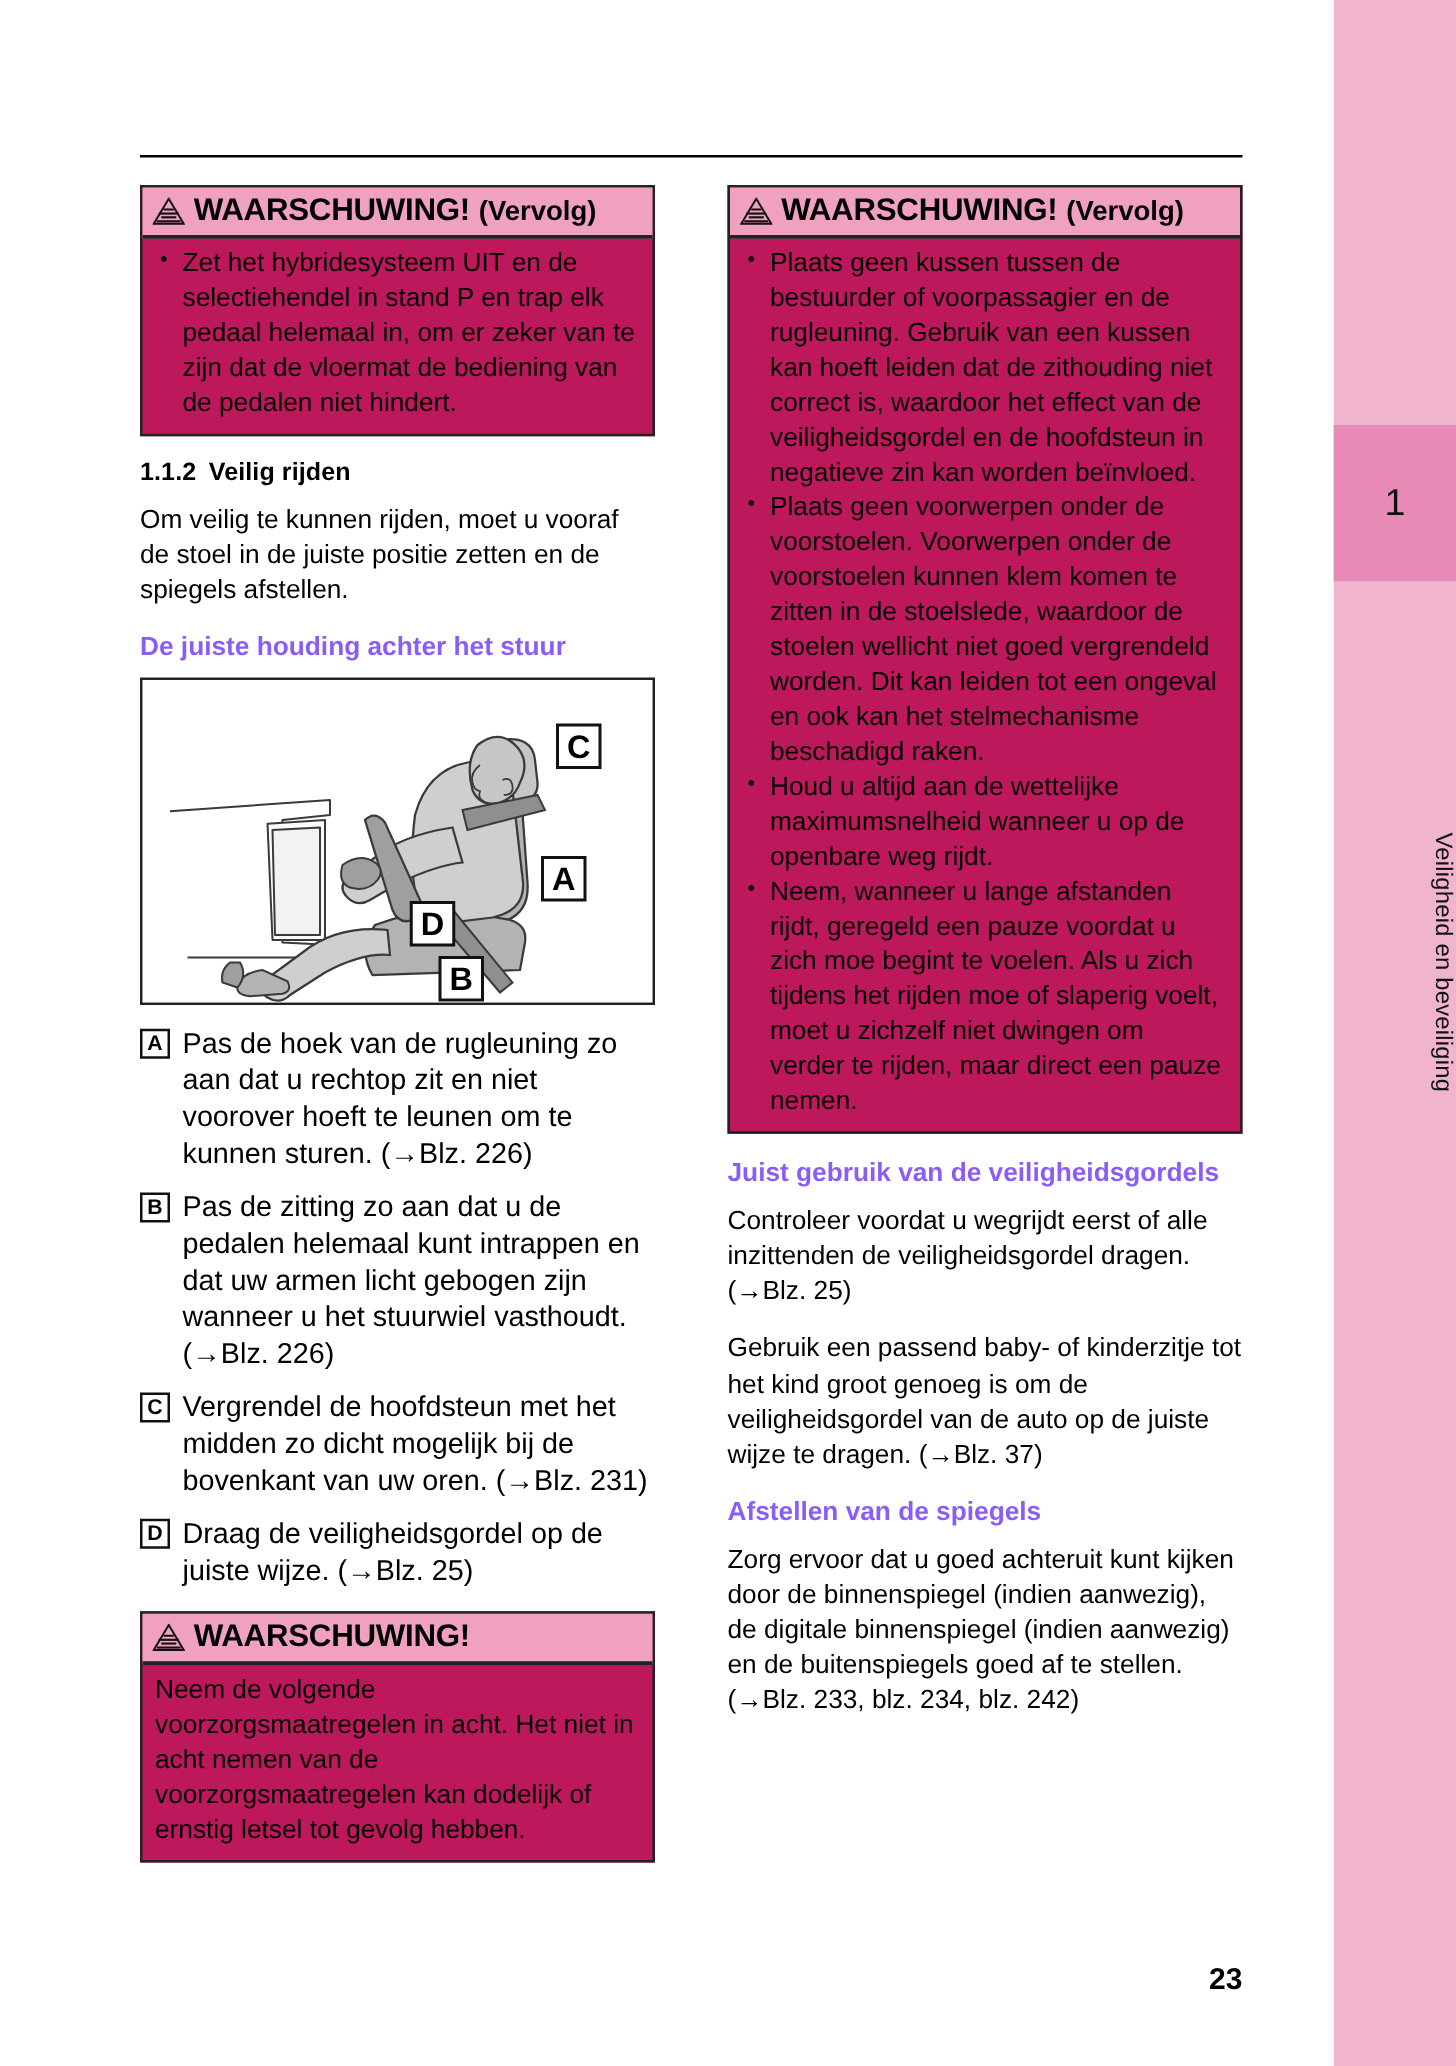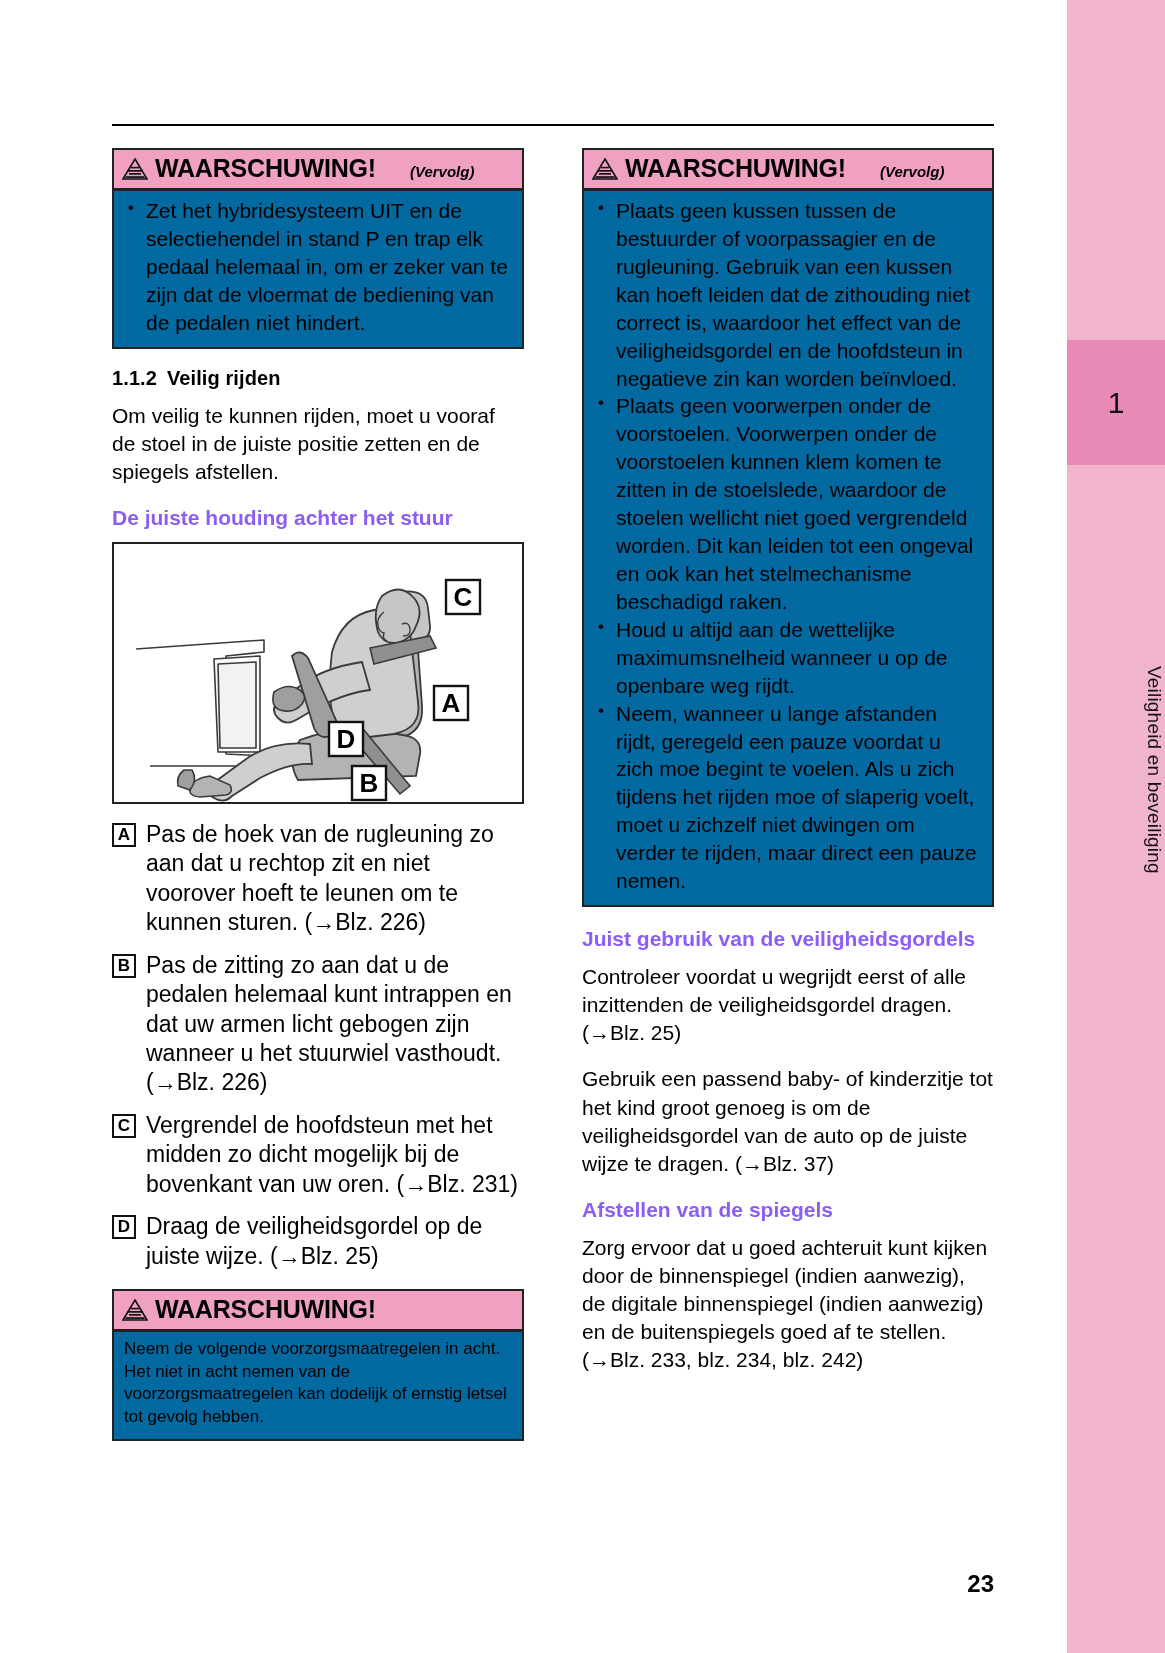--- a/index.html
+++ b/index.html
@@ -84,21 +84,21 @@
     top: 148px;
     width: 412px;
   }
   .col-left  { left: 112px; }
   .col-right { left: 582px; }
 
   
   .warn-box {
     border: 2px solid #222;
     margin-bottom: 18px;
-    background: #0369a1;
+    background: #be185d;
     box-sizing: border-box;
   }
   .warn-head {
     background: #f0a0c0;
     border-bottom: 3px solid #222;
     padding: 4px 8px 5px 8px;
     display: flex;
     align-items: baseline;
     gap: 7px;
   }
@@ -109,32 +109,30 @@
     flex: 0 0 auto;
     align-self: center;
   }
   .warn-title {
     font-size: 25px;
     font-weight: bold;
     color: #000;
     letter-spacing: -0.2px;
   }
   .warn-cont {
-    font-size: 15px;
-    font-weight: bold;
-    font-style: italic;
-    color: #000;
-    margin-left: 27px;
+    font-size: 22px;
+    font-weight: bold;
+    color: #000;
   }
   .warn-body {
     padding: 6px 12px 10px 10px;
   }
   .warn-body p.plain {
     margin: 0 0 0 0;
-    font-size: 17px;
+    font-size: 21px;
     line-height: 1.33;
     color: #000;
   }
   ul.bullets {
     margin: 0;
     padding: 0;
     list-style: none;
   }
   ul.bullets li {
     position: relative;

